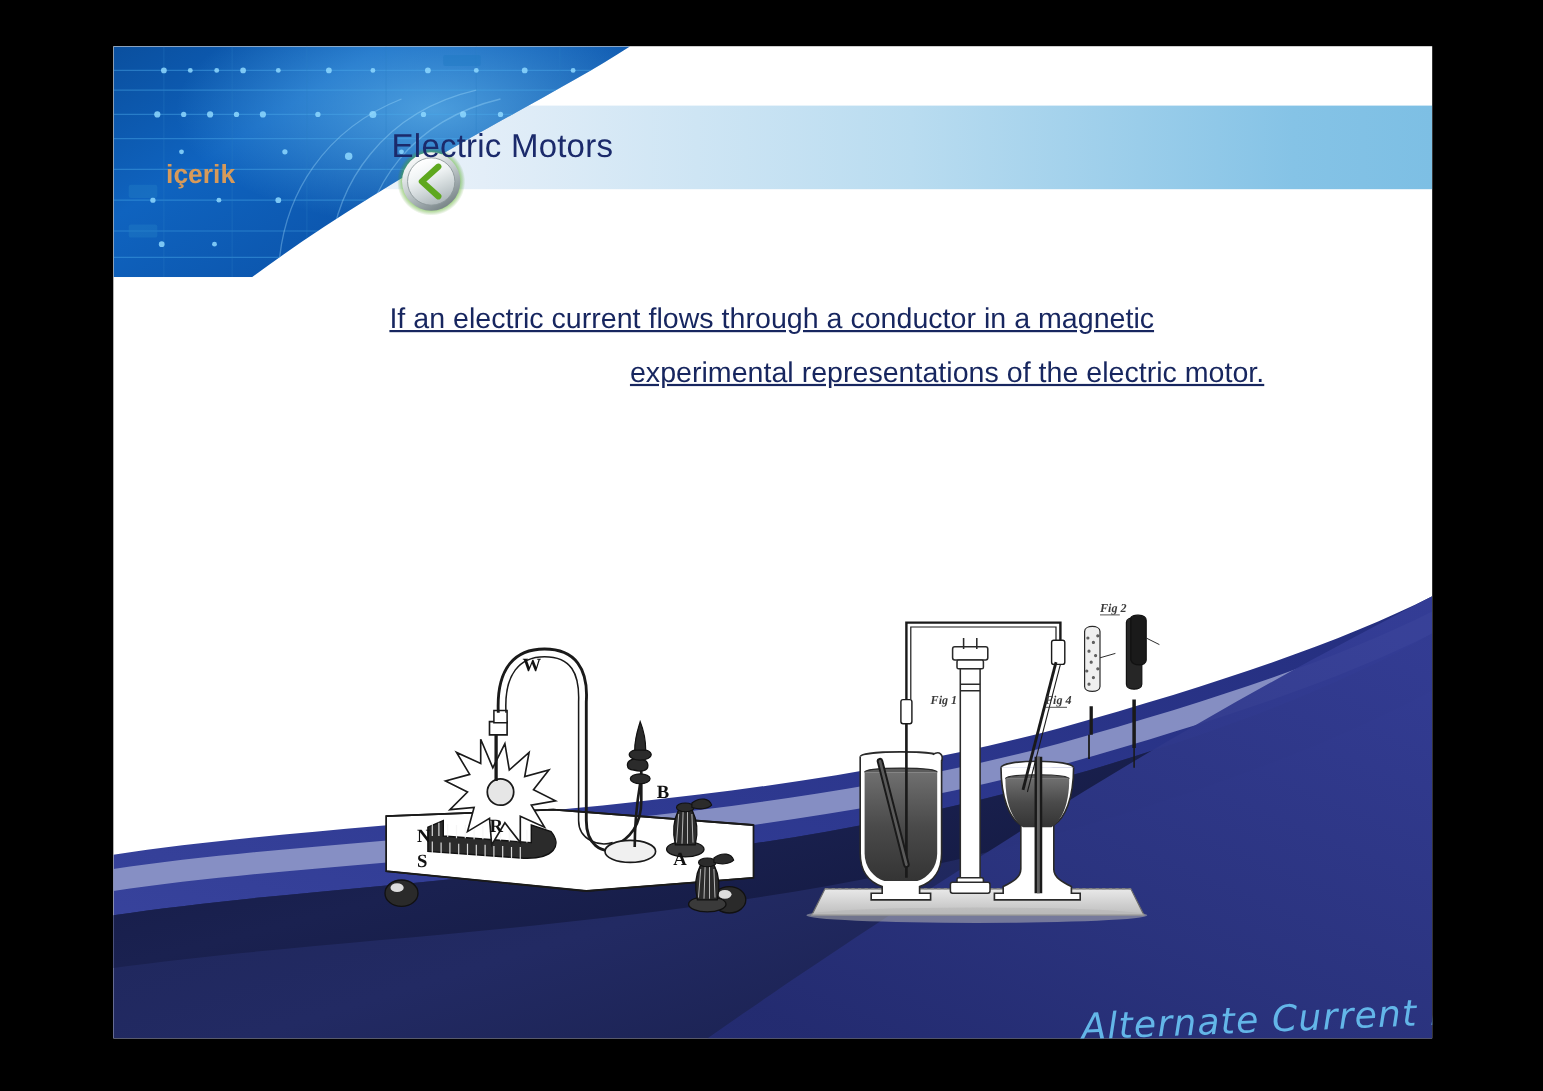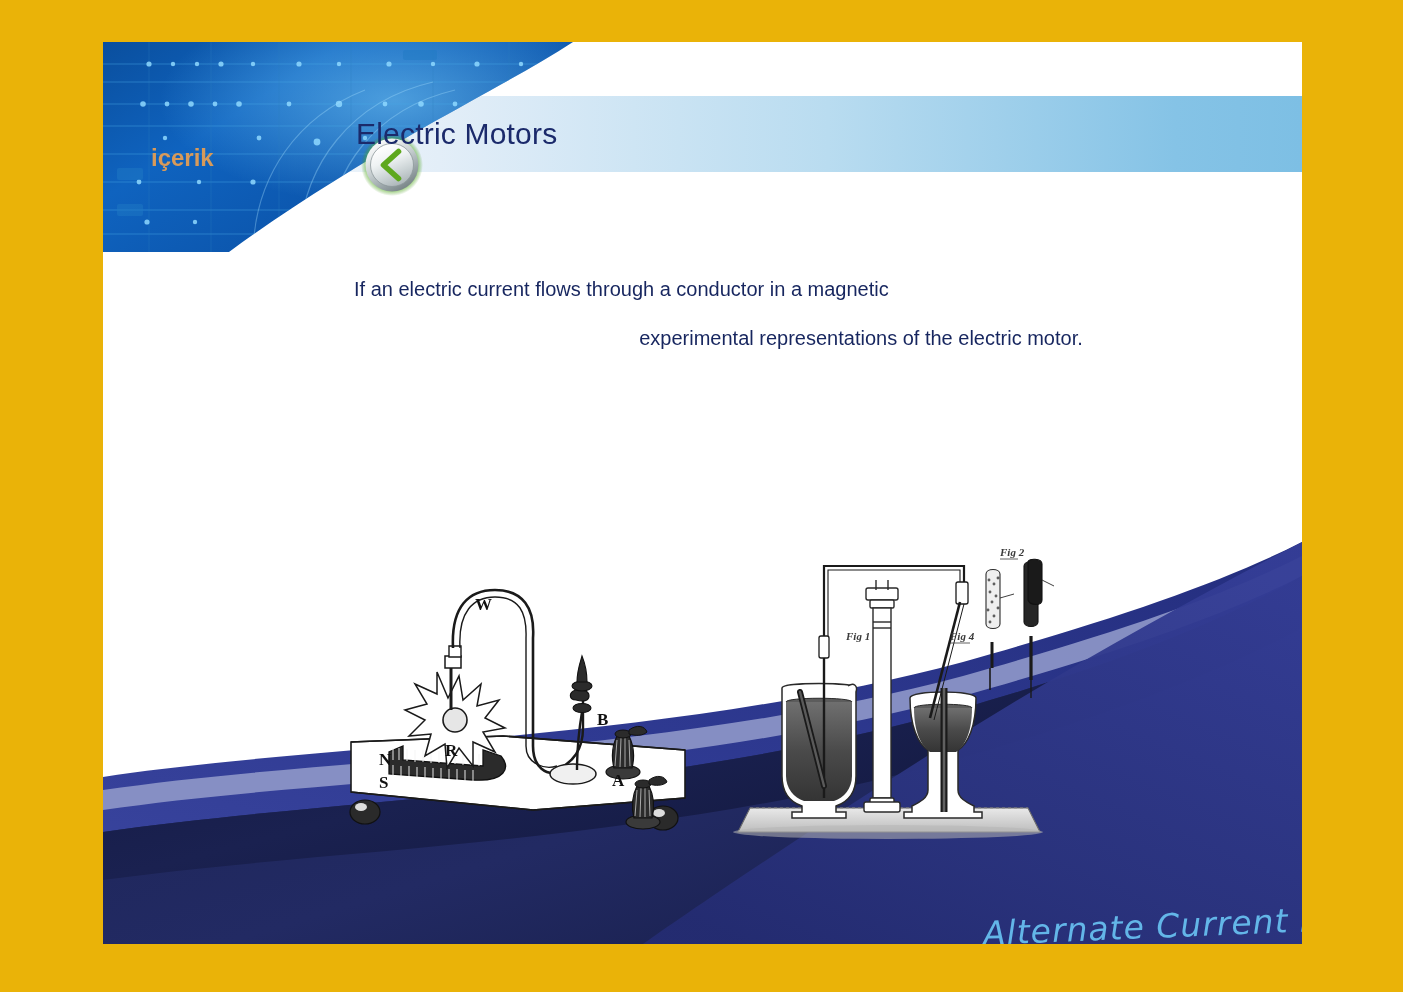--- a/index.html
+++ b/index.html
@@ -12,21 +12,21 @@
   }
   body {
     font-family: "Liberation Sans", sans-serif;
   }
 
   #slide-root {
     position: absolute;
     left: 0; top: 0;
     width: 1403px;
     height: 992px;
-    background: #eab308;
+    background: #000000;
   }
 
   
   #slide {
     position: absolute;
     left: 103px;
     top: 42px;
     width: 1199px;
     height: 902px;
     background: #ffffff;
@@ -82,25 +82,26 @@
     width: 62px;
     height: 62px;
   }
 
   
   #body-text {
     position: absolute;
     left: 251px;
     top: 223px;
     width: 1014px;
-    font-size: 20px;
+    font-size: 26px;
     line-height: 48.5px;
     color: #17265f;
     text-align: justify;
     text-justify: inter-word;
+    text-decoration: underline;
   }
   #body-text .it { font-style: italic; }
   #body-text .lastline { text-align: center; }
 
   
   #figure-left {
     position: absolute;
     left: 230px;
     top: 518px;
     width: 370px;

